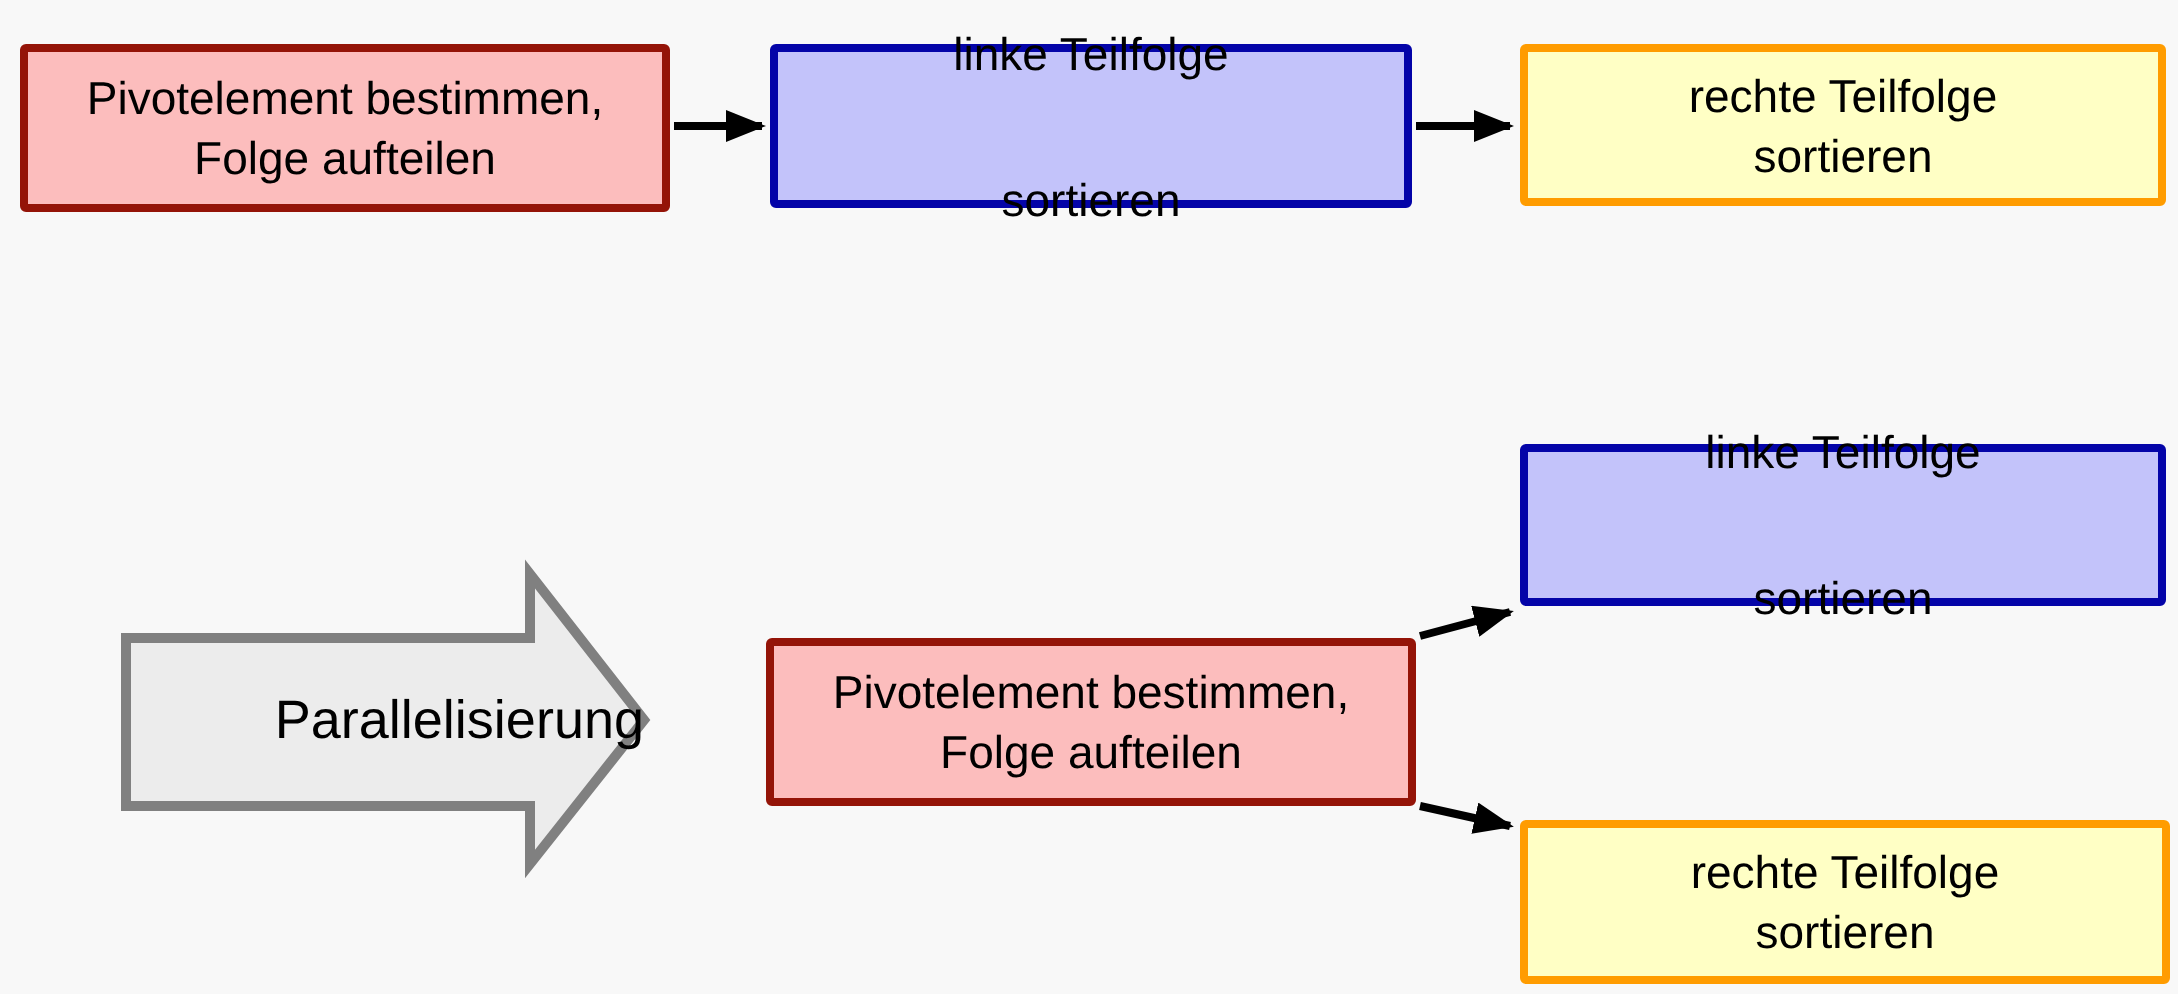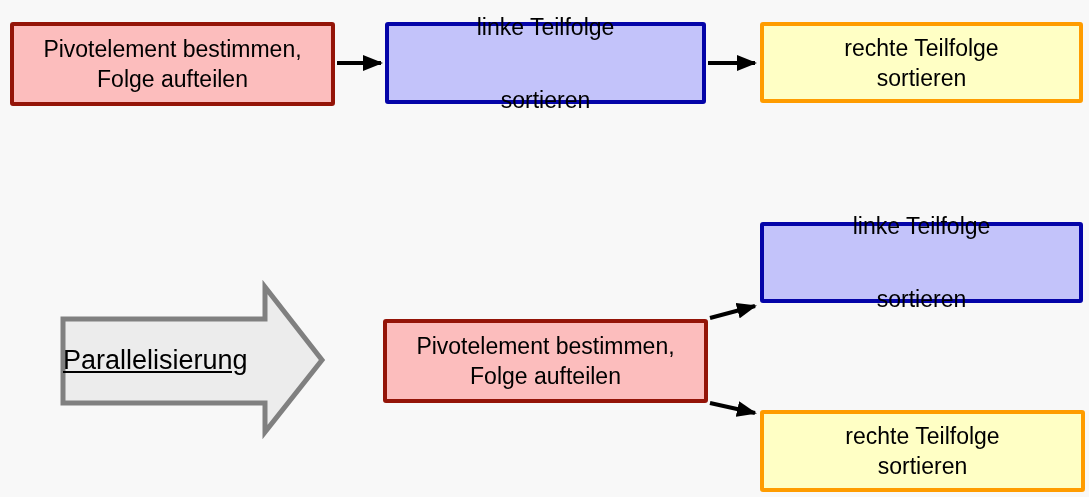--- a/index.html
+++ b/index.html
@@ -46,25 +46,24 @@
     fill: var(--parallel-fill, #ececec);
     stroke: var(--parallel-border, #808080);
     stroke-width: 5;
     stroke-linejoin: miter;
   }
   .parallel-label {
     position: absolute;
     left: 63px;
     top: 345px;
     width: 259px;
-    text-align: left;
+    text-align: right;
     font-size: 27px;
     line-height: 31px;
     color: var(--text-color, #000);
-    text-decoration: underline;
   }
 </style>
 </head>
 <body style="--canvas-bg: #f8f8f8; --text-color: #000000; --connector: #000000; --pivot-fill: #fcbdbd; --pivot-border: #941408; --left-fill: #c3c3fa; --left-border: #0404a8; --right-fill: #ffffc5; --right-border: #ff9c00; --parallel-fill: #ececec; --parallel-border: #808080;">
 
 <div class="canvas">
 
   <svg class="connector-layer" viewBox="0 0 1089 497" xmlns="http://www.w3.org/2000/svg">
     <defs>
       <marker id="ah" viewBox="0 0 20 16" refX="18" refY="8" markerWidth="20" markerHeight="16" markerUnits="userSpaceOnUse" orient="auto">

